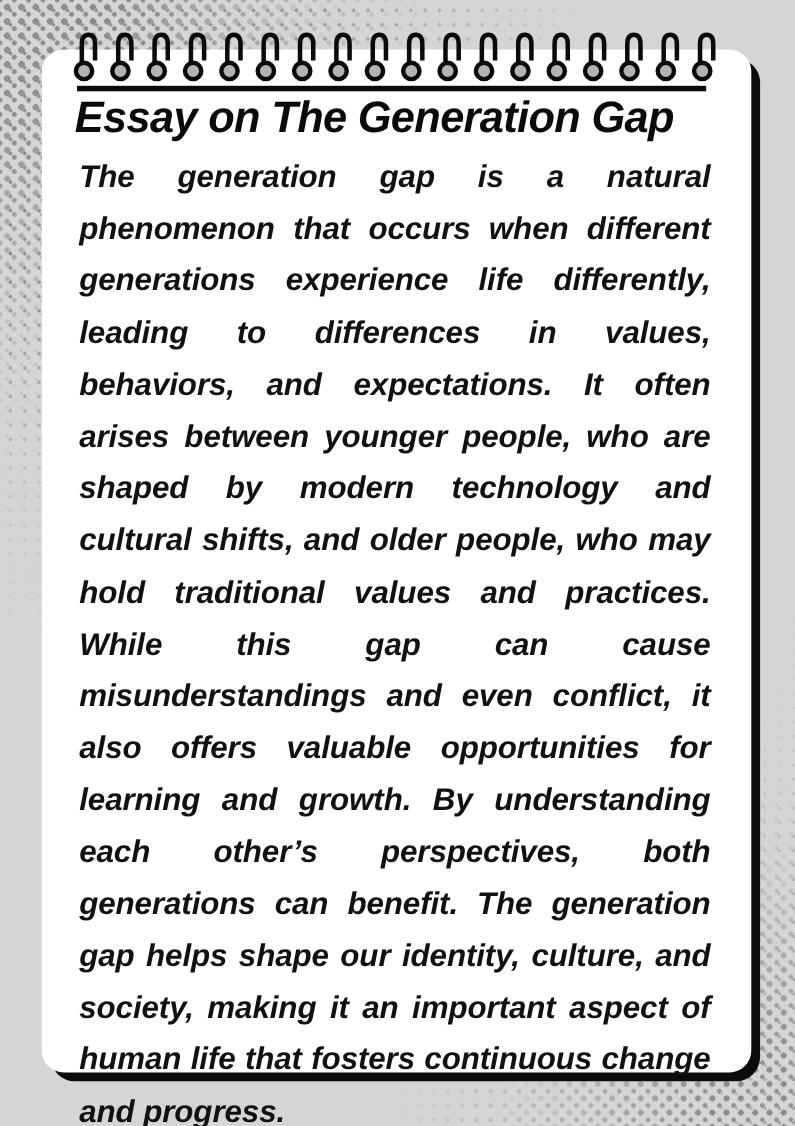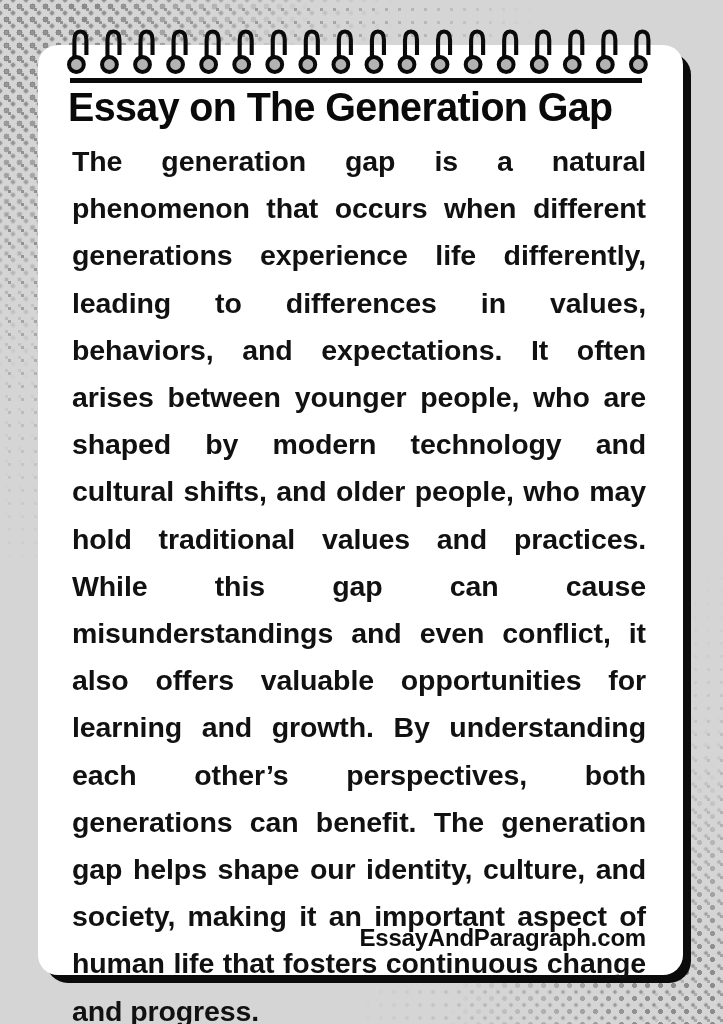--- a/index.html
+++ b/index.html
@@ -135,20 +135,21 @@
   
   #page-content {
     position: absolute;
     left: 38px;
     top: 45px;
     width: 523px;
     height: 930px;
     z-index: 4;
     box-sizing: border-box;
     padding: 0 32px;
+    font-style: italic;
   }
   #title-rule {
     position: absolute;
     left: 32px;
     top: 33px;
     width: 572px;
     height: 5px;
     background: #0a0a0a;
   }
   #essay-title {
@@ -212,21 +213,20 @@
 
 <div id="notepad-wrap">
   <div id="notepad-shadow"></div>
   <div id="notepad-page"></div>
 </div>
 
 <div id="page-content">
   <div id="title-rule"></div>
   <h1 id="essay-title">Essay on The Generation Gap</h1>
   <p id="essay-body">The generation gap is a natural phenomenon that occurs when different generations experience life differently, leading to differences in values, behaviors, and expectations. It often arises between younger people, who are shaped by modern technology and cultural shifts, and older people, who may hold traditional values and practices. While this gap can cause misunderstandings and even conflict, it also offers valuable opportunities for learning and growth. By understanding each other’s perspectives, both generations can benefit. The generation gap helps shape our identity, culture, and society, making it an important aspect of human life that fosters continuous change and progress.</p>
-  <div id="site-credit">EssayAndParagraph.com</div>
 </div>
 
 <svg id="spiral-binding" viewBox="0 0 723 90">
     <g>
       <path d="M 74.4 62 L 74.4 40 Q 74.4 31.5 80.4 31.5 Q 86.4 31.5 86.4 40 L 86.4 55 " fill="none" stroke="#0a0a0a" stroke-width="4.1" stroke-linecap="butt"></path>
       <circle cx="76.4" cy="64.5" r="7.4" fill="#b3b3b3" stroke="#0a0a0a" stroke-width="4.0"></circle>
     </g>
     <g>
       <path d="M 107.45882352941177 62 L 107.45882352941177 40 Q 107.45882352941177 31.5 113.45882352941177 31.5 Q 119.45882352941177 31.5 119.45882352941177 40 L 119.45882352941177 55 " fill="none" stroke="#0a0a0a" stroke-width="4.1" stroke-linecap="butt"></path>
       <circle cx="109.45882352941177" cy="64.5" r="7.4" fill="#b3b3b3" stroke="#0a0a0a" stroke-width="4.0"></circle>

